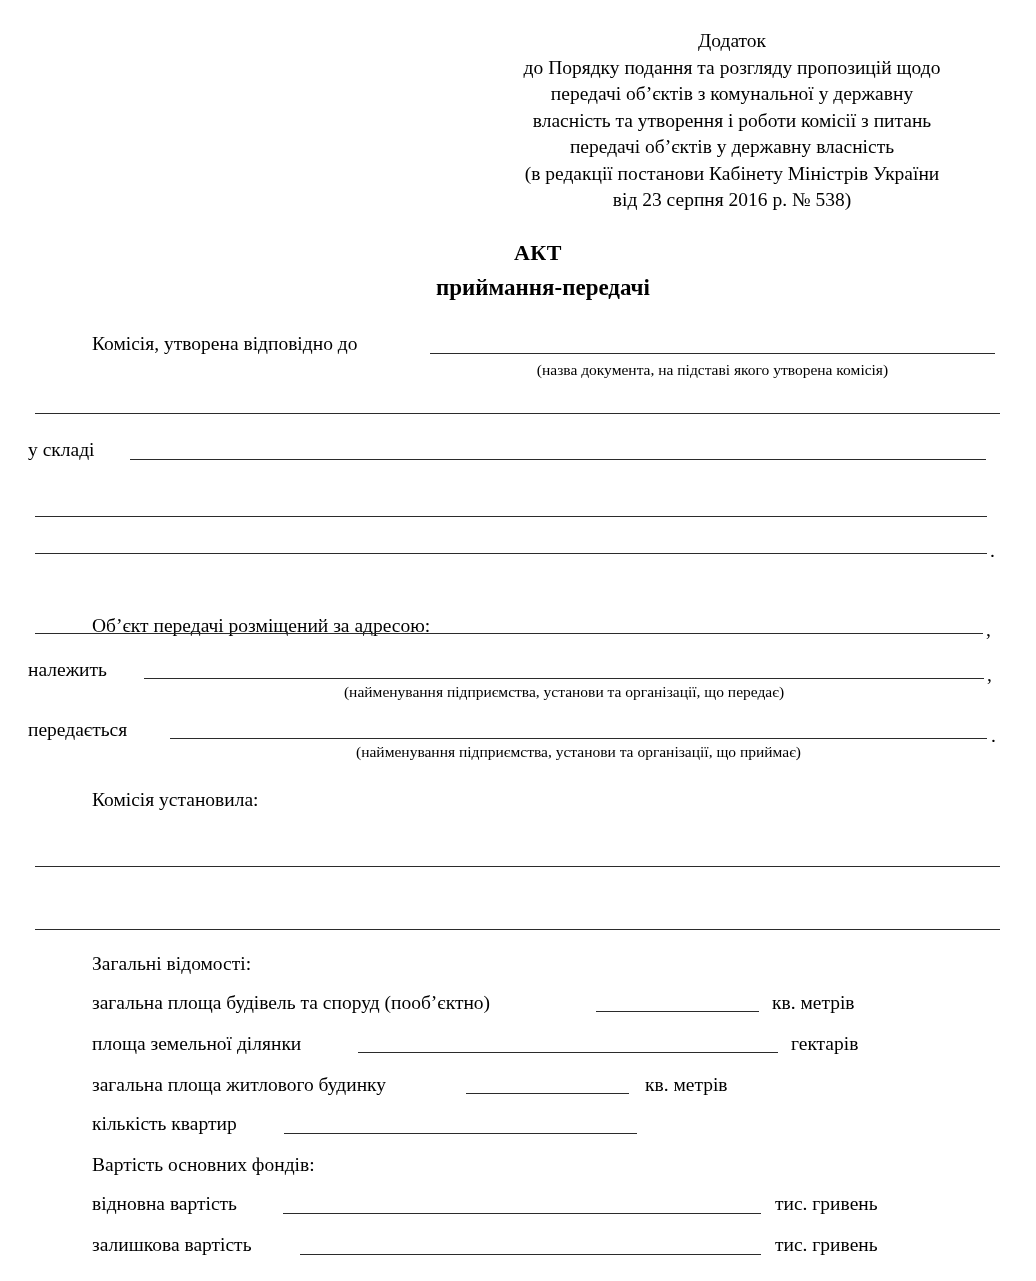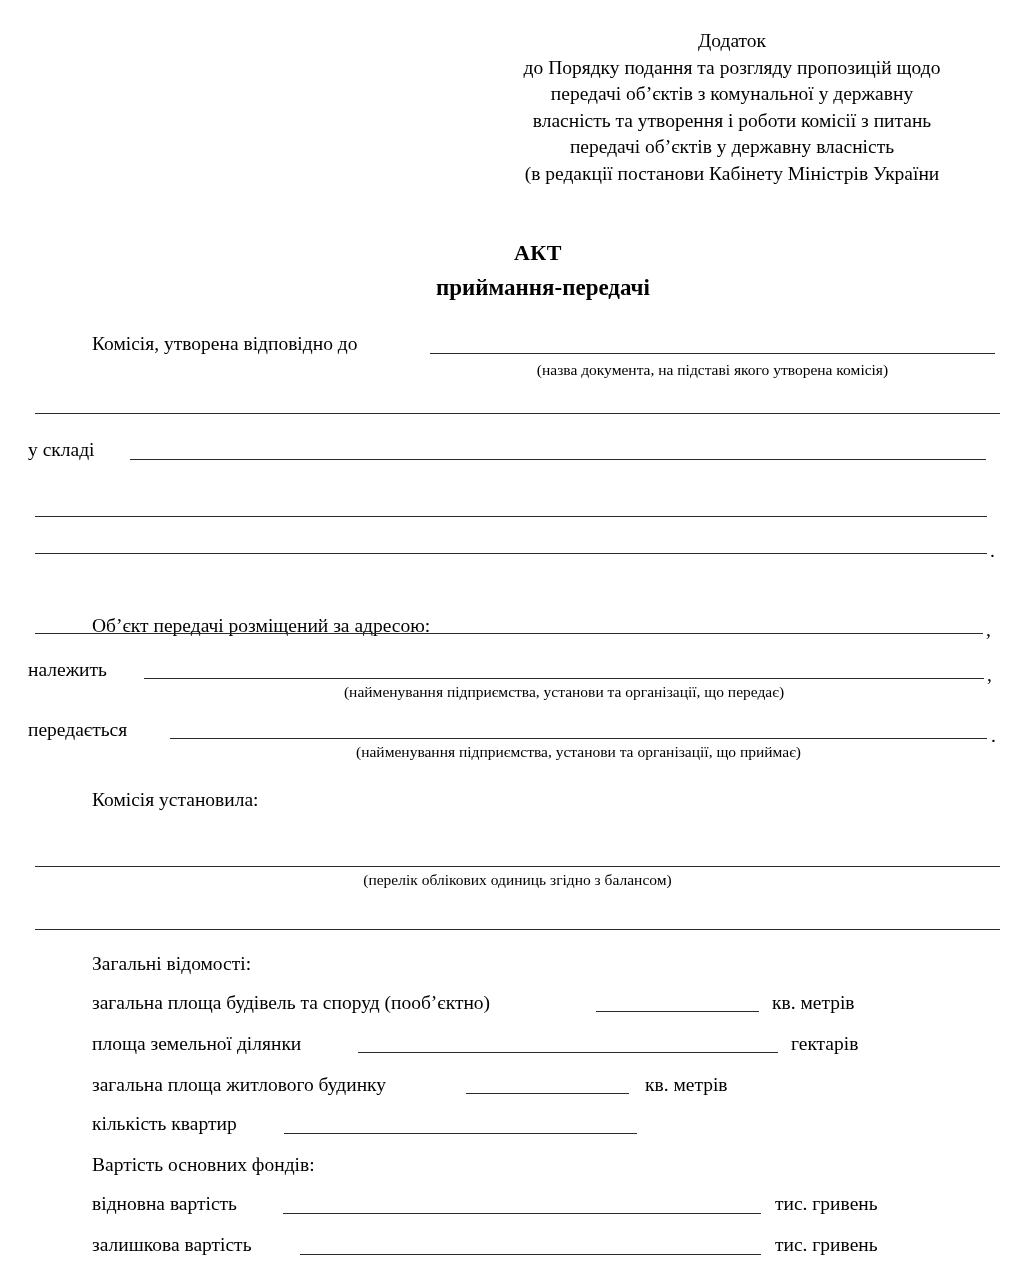--- a/index.html
+++ b/index.html
@@ -106,20 +106,21 @@
 
 <div class="page">
 
   <div class="header">
     <div>Додаток</div>
     <div>до Порядку подання та розгляду пропозицій щодо</div>
     <div>передачі об’єктів з комунальної у державну</div>
     <div>власність та утворення і роботи комісії з питань</div>
     <div>передачі об’єктів у державну власність</div>
     <div>(в редакції постанови Кабінету Міністрів України</div>
+    <div>від 23 серпня 2016 р. № 538)</div>
   </div>
 
   <div class="title-act">АКТ</div>
   <div class="title-sub">приймання-передачі</div>
 
   <div class="tx" style="top:332px; left:92px;">Комісія, утворена відповідно до</div>
   <div class="rule" style="top:353px; left:430px; width:565px;"></div>
   <div class="cap" style="top:361px; left:430px; width:565px;">(назва документа, на підставі якого утворена комісія)</div>
 
   <div class="rule" style="top:413px; left:35px; width:965px;"></div>
@@ -144,21 +145,20 @@
 
   <div class="tx" style="top:718px; left:28px;">передається</div>
   <div class="rule" style="top:738px; left:170px; width:817px;"></div>
   <span class="punct" style="top:726px; left:991px;">.</span>
   <div class="cap" style="top:743px; left:170px; width:817px;">(найменування підприємства, установи та організації, що приймає)</div>
 
   <div class="tx" style="top:788px; left:92px;">Комісія установила:</div>
 
 
   <div class="rule" style="top:866px; left:35px; width:965px;"></div>
-  <div class="cap" style="top:871px; left:35px; width:965px;">(перелік облікових одиниць згідно з балансом)</div>
 
   <div class="rule" style="top:929px; left:35px; width:965px;"></div>
 
   <div class="tx" style="top:952px; left:92px;">Загальні відомості:</div>
 
   <div class="tx" style="top:991px; left:92px;">загальна площа будівель та споруд (пооб’єктно)</div>
   <div class="rule thin" style="top:1011px; left:596px; width:163px;"></div>
   <div class="tx" style="top:991px; left:772px;">кв. метрів</div>
 
   <div class="tx" style="top:1032px; left:92px;">площа земельної ділянки</div>

